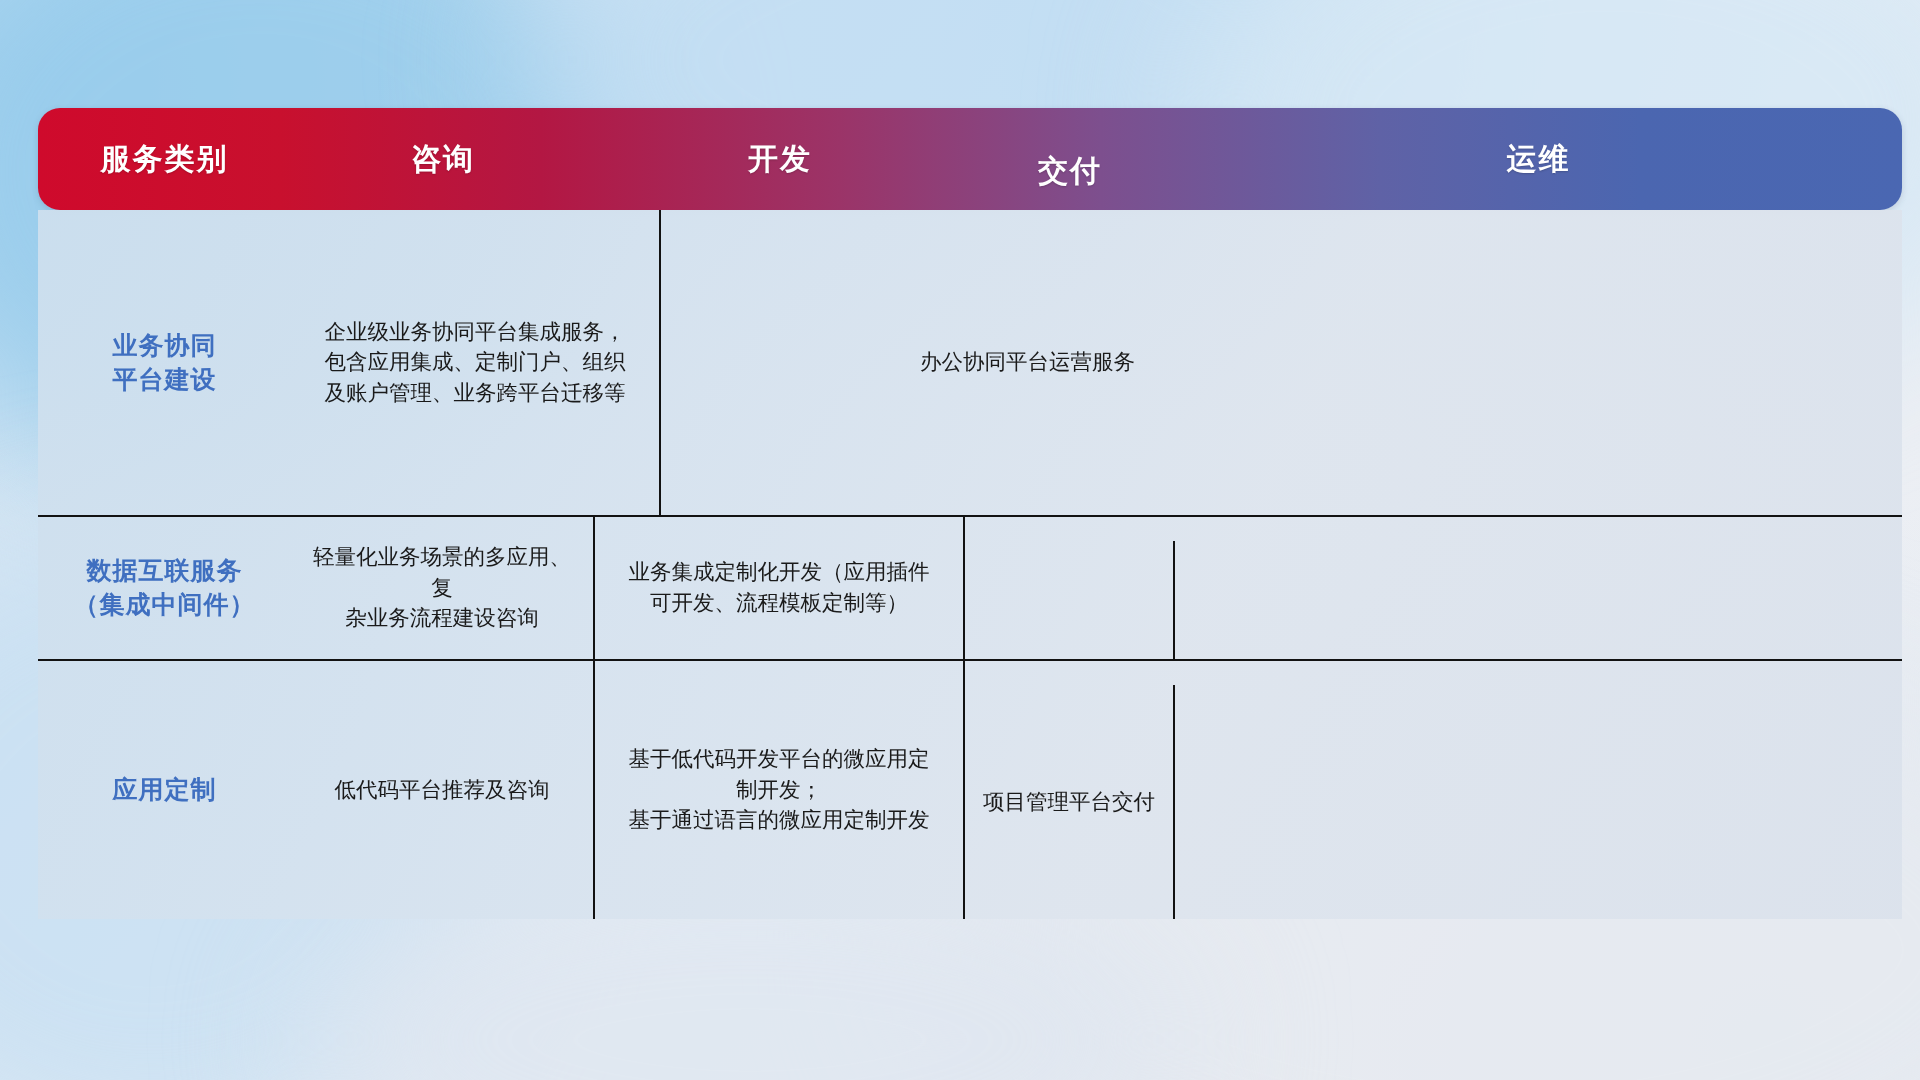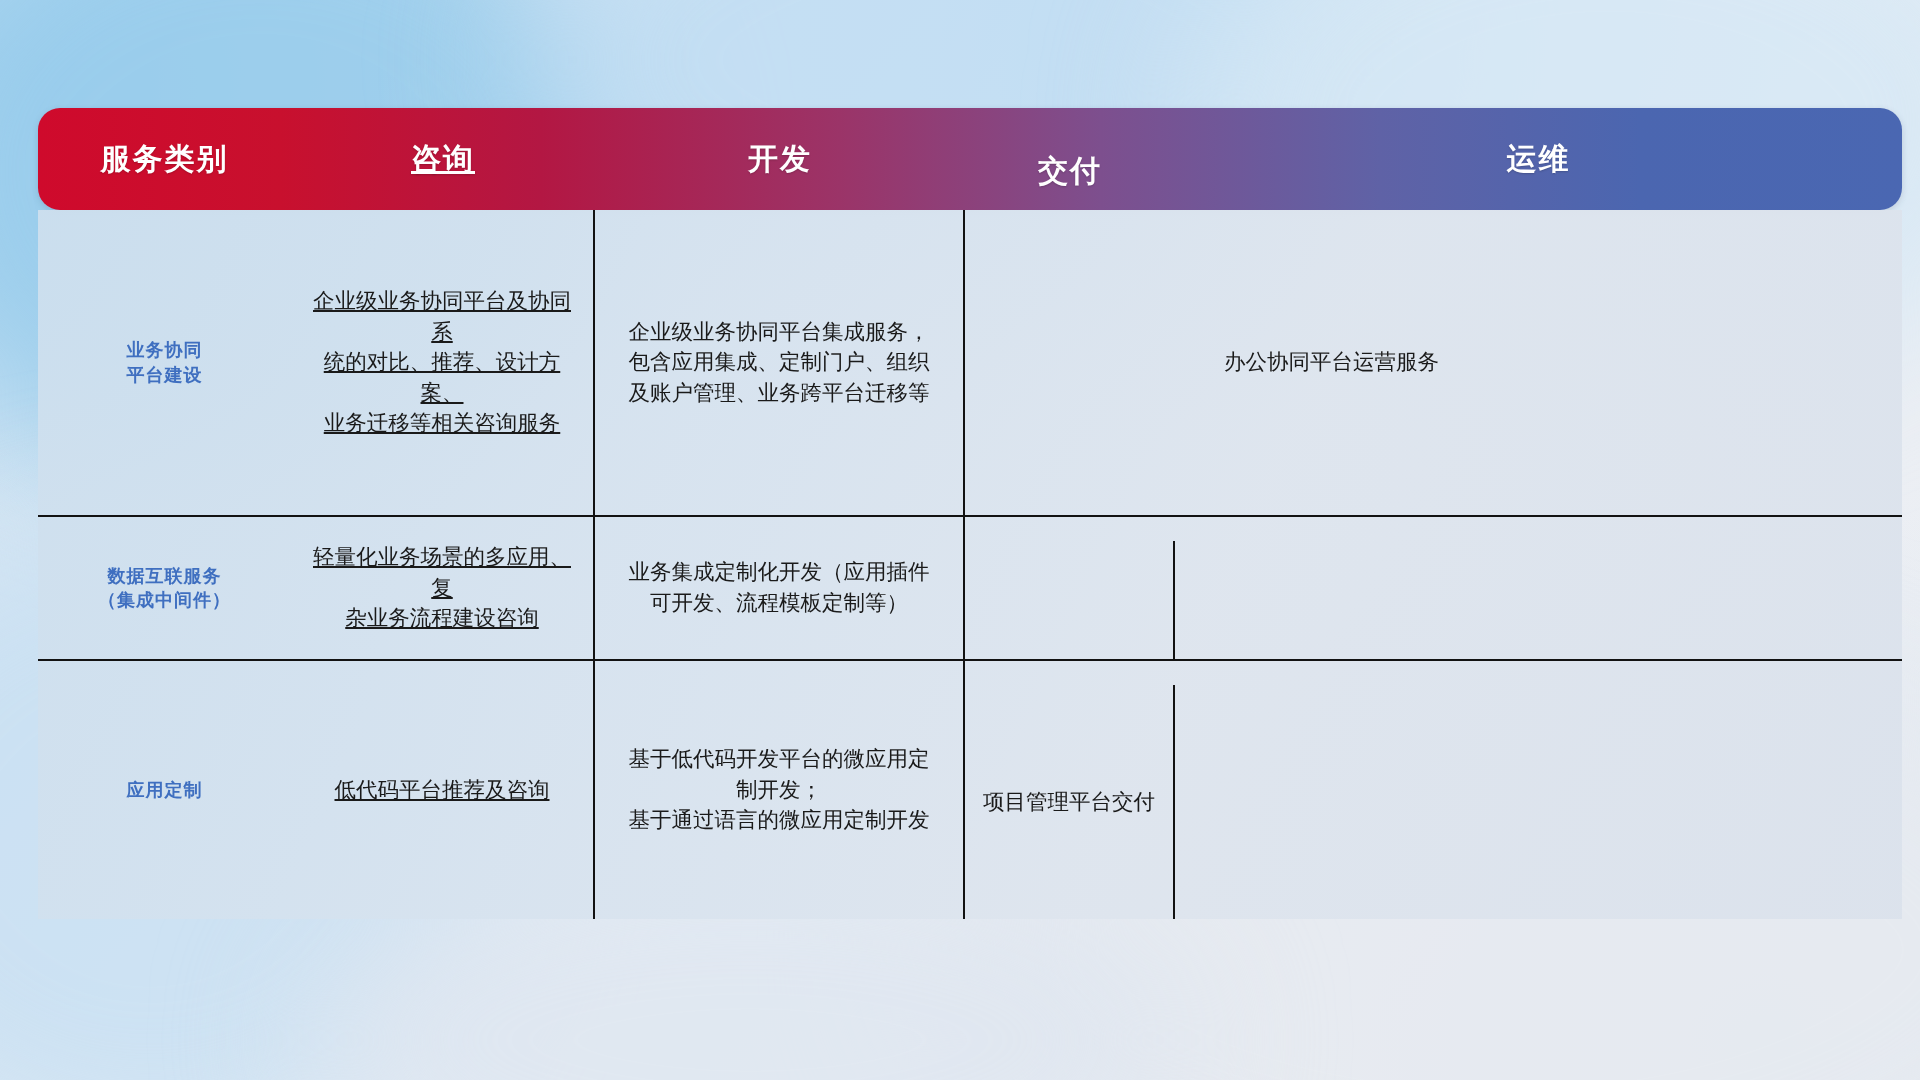--- a/index.html
+++ b/index.html
@@ -75,29 +75,29 @@
     font-size: 21.5px;
     line-height: 1.42;
     color: #1a1a1a;
     border-right: 2.5px solid #121212;
     white-space: pre-line;
   }
   .cell.last { border-right: none; padding-left: 20px; }
   .cat {
     color: #3f6fc0;
     font-weight: bold;
-    font-size: 18px;
+    font-size: 25px;
     line-height: 1.35;
     letter-spacing: 1px;
     border-right: none;
   }
 
   
   .c1 { width: 253px; }
-  .c2 { width: 304px; text-decoration: underline; }
+  .c2 { width: 304px; }
   .c3 { width: 370px; }
   .c4 { width: 210px; margin-top: 24px; }
   .c5 { width: 727px; }
 
   .r1 { height: 307px; }
   .r2 { height: 144px; }
   .r3 { height: 258px; }
 </style>
 </head>
 <body>
@@ -118,23 +118,20 @@
       <div class="th c3">开发</div>
       <div class="th c4">交付</div>
       <div class="th c5">运维</div>
     </div>
 
     <div class="tbody">
 
       <div class="row r1">
         <div class="cell cat c1">业务协同
 平台建设</div>
-        <div class="cell c2">企业级业务协同平台及协同系
-统的对比、推荐、设计方案、
-业务迁移等相关咨询服务</div>
         <div class="cell c3">企业级业务协同平台集成服务，
 包含应用集成、定制门户、组织
 及账户管理、业务跨平台迁移等</div>
         <div class="cell c5 last">办公协同平台运营服务</div>
       </div>
 
       <div class="row r2">
         <div class="cell cat c1">数据互联服务
 （集成中间件）</div>
         <div class="cell c2">轻量化业务场景的多应用、复

